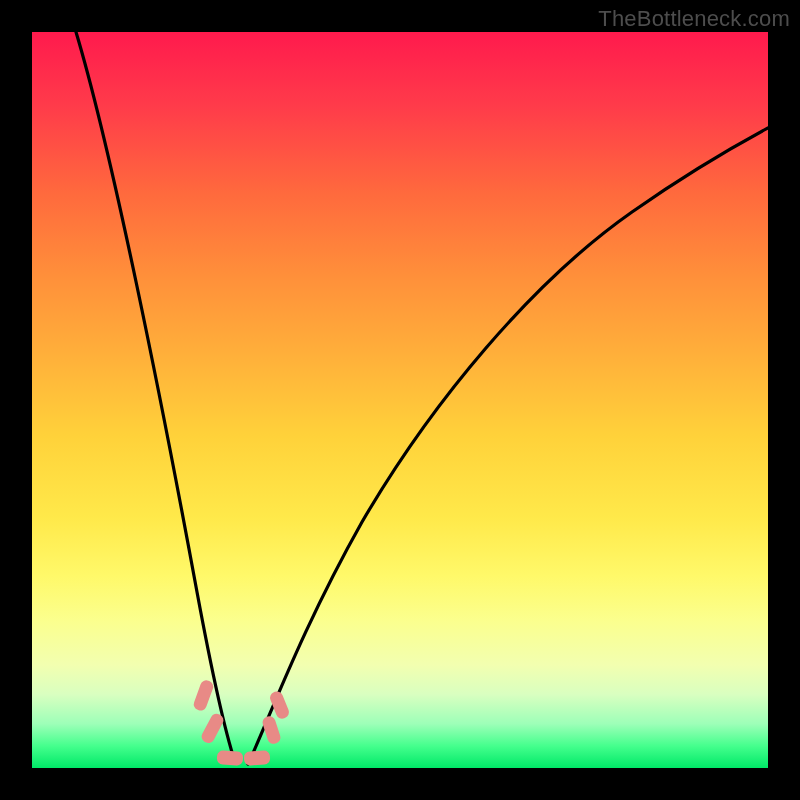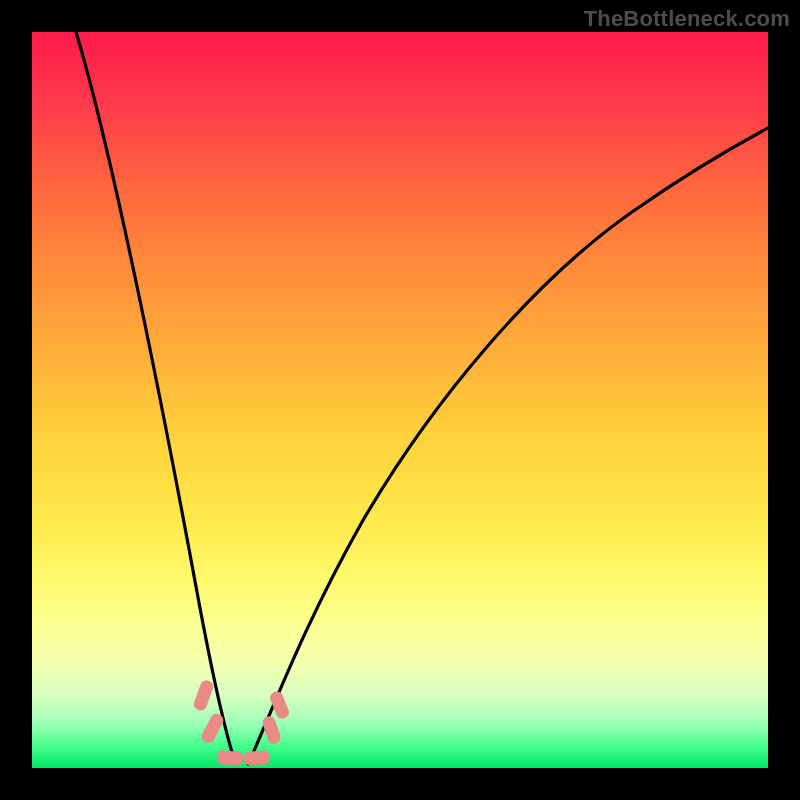--- a/index.html
+++ b/index.html
@@ -42,21 +42,21 @@
       #45ff8d 97%,
       #00e867 100%
     );
   }
   .watermark {
     position: absolute;
     top: 6px;
     right: 10px;
     color: #4d4d4d;
     font-size: 22px;
-    font-weight: 700;
+    font-weight: 400;
     letter-spacing: 0.2px;
     user-select: none;
   }
   svg.curve {
     position: absolute;
     top: 0;
     left: 0;
     width: 736px;
     height: 736px;
   }

